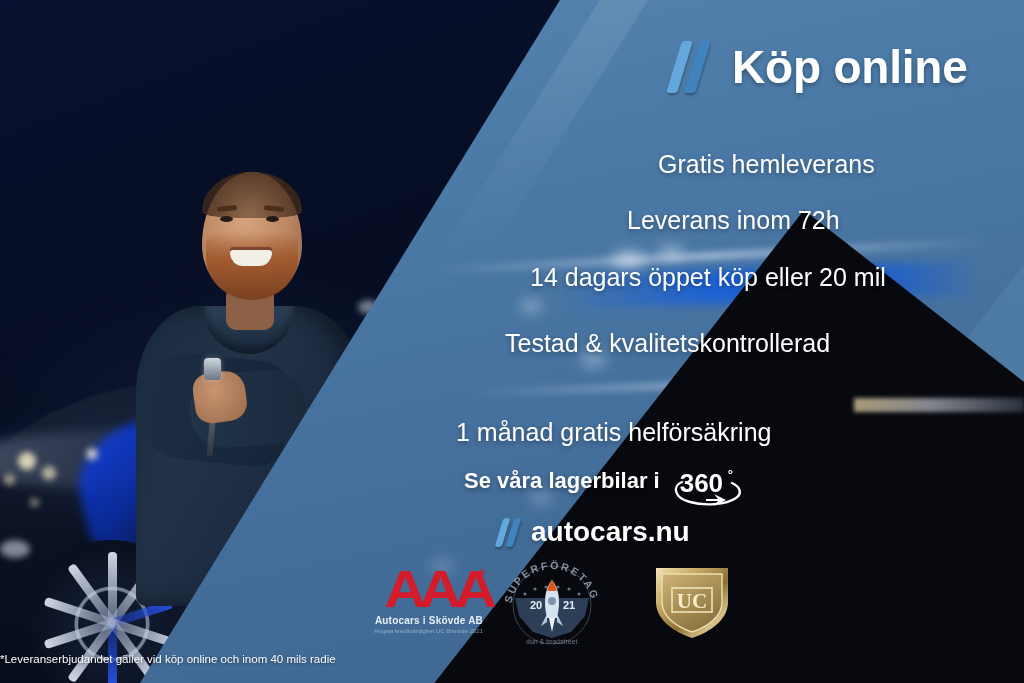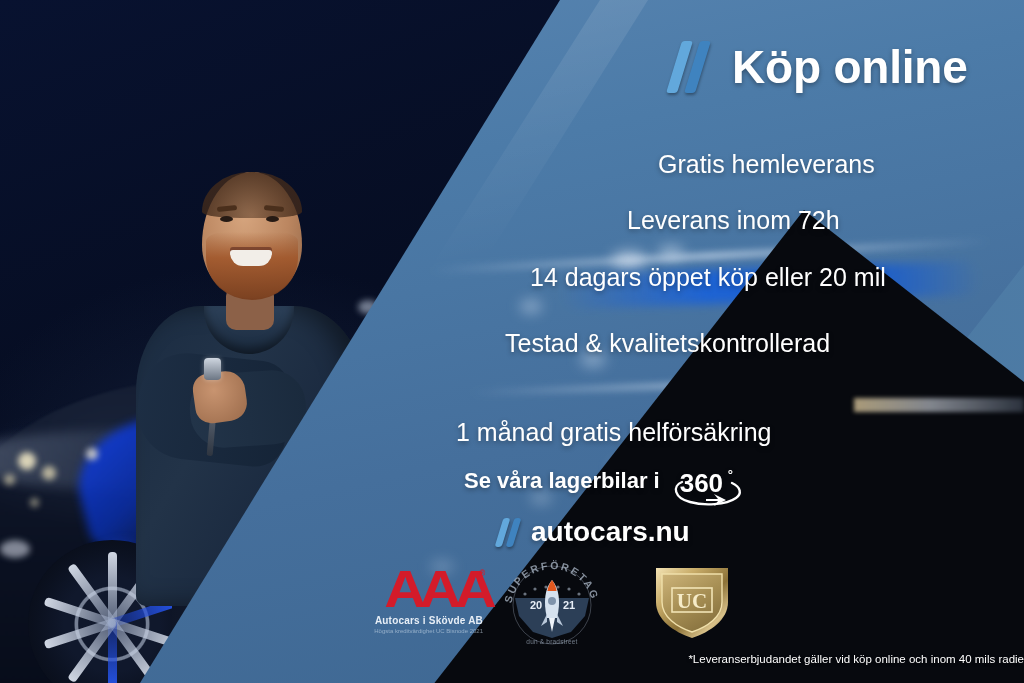--- a/index.html
+++ b/index.html
@@ -388,21 +388,21 @@
   .super-foot {
     position: absolute; left: 0; bottom: 1px; width: 110px;
     text-align: center; color: rgba(195,212,232,.55);
     font-size: 6.5px; letter-spacing: .2px;
   }
 
   .uc { position: absolute; left: 290px; top: 4px; width: 84px; height: 80px; }
 
   .disclaimer {
     position: absolute; left: 0; top: 653px; width: 1024px;
-    text-align: right;
+    text-align: left;
     color: #ffffff;
     font-size: 11.5px;
     font-weight: 400;
     text-shadow: 0 1px 3px rgba(0,0,0,.5);
   }
 </style>
 </head>
 <body>
 
 <div class="stage">

